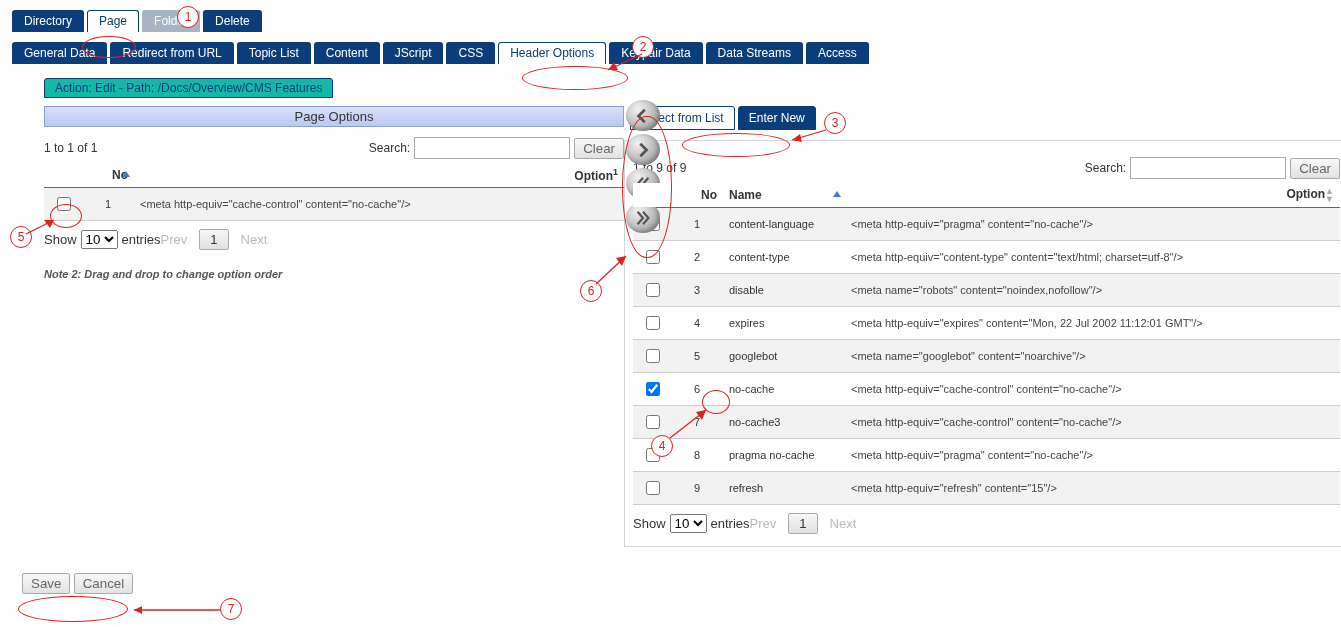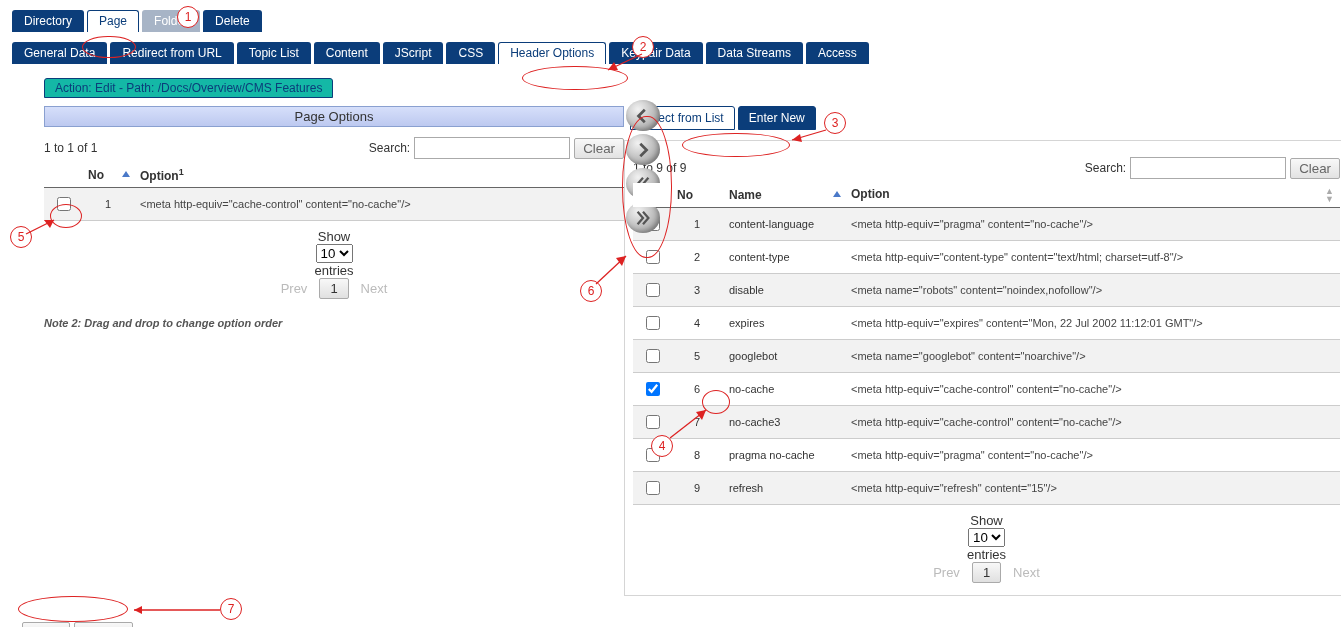--- a/index.html
+++ b/index.html
@@ -44,32 +44,32 @@
   .btn-grey {
     background:linear-gradient(#f8f8f8,#e2e2e2); border:1px solid #aaa; color:#666; padding:2px 8px; cursor:pointer; border-radius:2px;
   }
 
   
   table.data { width:100%; border-collapse:collapse; margin-top:4px; }
   table.data thead th {
     background:#fff; font-weight:bold; font-size:12px; border-bottom:1px solid #666; padding:4px 6px; text-align:left; position:relative;
   }
   table.data thead th .sup { font-size:9px; vertical-align:super; }
-  table.data thead th.center { text-align:left; }
+  table.data thead th.center { text-align:right; }
   table.data tbody td { padding:6px 6px; font-family:Verdana,Arial,sans-serif; font-size:11px; border-bottom:1px solid #ccc; vertical-align:middle;}
   table.data tbody tr.alt { background:#f2f2f2; }
   table.data tbody td .mono { font-family:Verdana,Arial,sans-serif; font-size:11px; color:#444; }
   .chk { width:14px; height:14px; }
   th.sort-asc::after{
     content:""; position:absolute; right:4px; top:8px; border-left:4px solid transparent; border-right:4px solid transparent; border-bottom:6px solid #4a79c8;
   }
   .sort-chevron { float:right; color:#aaa; font-size:9px; line-height:8px; }
 
   
-  .foot-row { display:flex; align-items:center; margin-top:8px; font-size:13px;flex-direction:column;}
+  .foot-row { display:flex; align-items:center; margin-top:8px; font-size:13px;}
   .foot-row select { margin:0 4px; }
   .pager { display:flex; align-items:center; gap:12px; }
   .pager .pg { color:#888; cursor:pointer; }
   .pager .pg.current { background:linear-gradient(#f8f8f8,#e0e0e0); border:1px solid #aaa; color:#333; padding:2px 10px; border-radius:2px;}
   .pager .pg.disabled { color:#bbb; cursor:default; }
 
   .notes { margin-top:16px; font-size:11px; font-style:italic; font-weight:bold; color:#555; line-height:1.5;}
 
   
   .nav-icons { position:absolute; left:582px; top:-6px; display:flex; flex-direction:column; gap:3px; }

